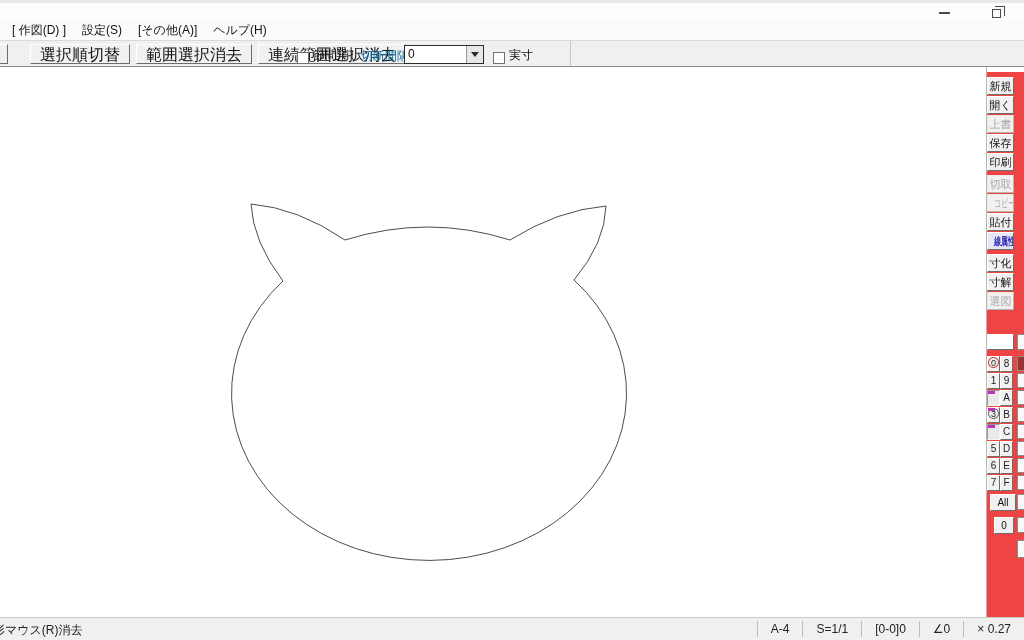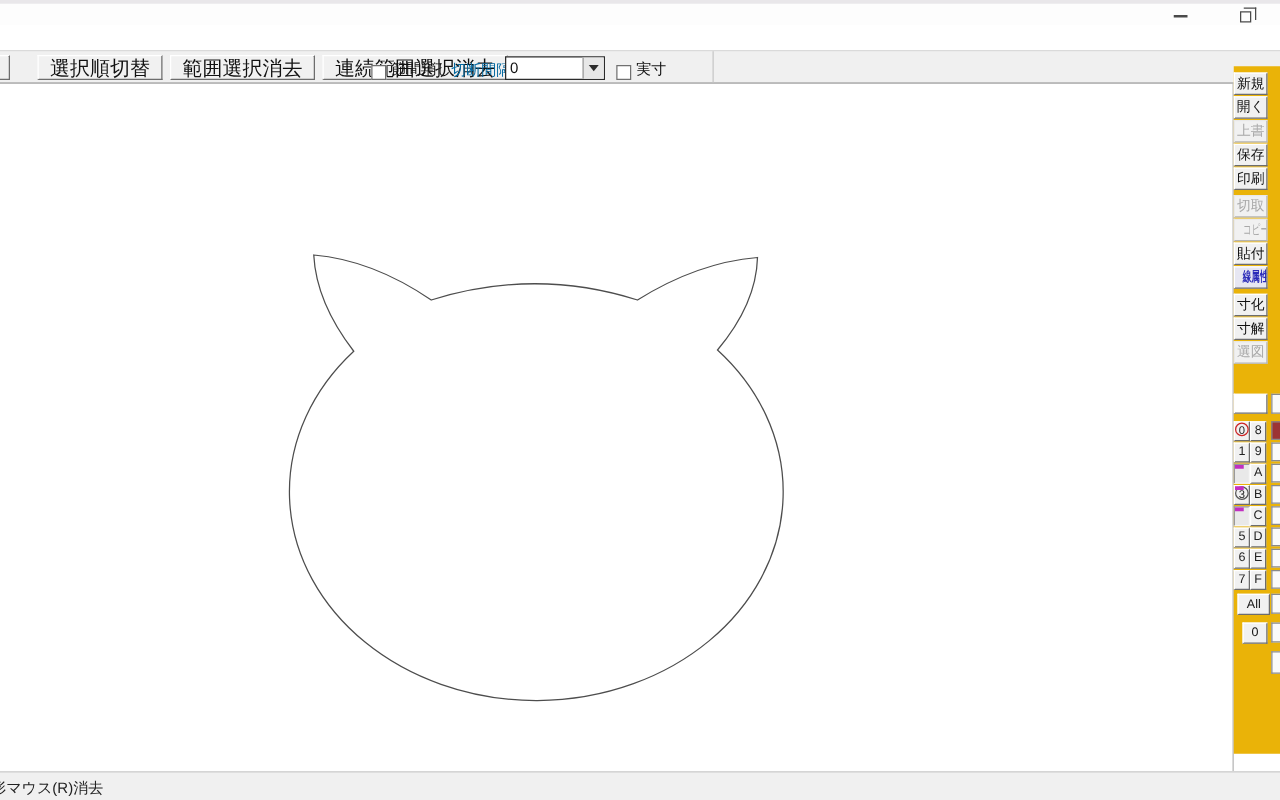--- a/index.html
+++ b/index.html
@@ -34,21 +34,21 @@
   .combo-value { flex:1; font-size:12px; color:#111; padding:1px 3px; overflow:hidden; }
   .combo-arrow { width:17px; height:100%; background:#e7e7e7; border-left:1px solid #9a9a9a; display:flex; align-items:center; justify-content:center; }
   .combo-arrow::after { content:""; width:0; height:0; border-left:4px solid transparent; border-right:4px solid transparent; border-top:5px solid #2b2b2b; }
   .tb-end-divider { position:absolute; left:570px; top:0; width:1px; height:25px; background:#c6c6c6; }
 
   
   .canvas { position:absolute; left:0; top:67px; width:987px; height:550px; background:#ffffff; border-right:1px solid #b5b5b5; }
   .canvas svg { position:absolute; inset:0; }
 
   
-  .rightbar { position:absolute; left:987px; top:53px; width:37px; height:550px; background:#eab308; }
+  .rightbar { position:absolute; left:987px; top:72px; width:37px; height:550px; background:#ef4444; }
   .rb-groups { position:absolute; left:0; top:5px; width:27px; }
   .rb-group { margin-bottom:4px; }
   .rb-btn { display:block; width:27px; height:18px; margin-bottom:1px; font-size:11px; line-height:15px; text-align:center; padding:0; overflow:hidden; white-space:nowrap; }
   .rb-btn.disabled { color:#a8a8a8; border-color:#e9e9e9 #b4b4b4 #b4b4b4 #e9e9e9; }
   .rb-btn .lbl { display:inline-block; }
   .rb-btn.narrow .lbl { transform:scaleX(0.62); transform-origin:center; }
   .rb-btn.accent { color:#2a2ab8; font-weight:bold; background:#e7e7f2;text-decoration:underline; }
   .linetype-box { position:absolute; left:0; top:262px; width:27px; height:16px; background:#ffffff; border:1px solid #6d6d6d; border-top-color:#fefefe; border-left-color:#fefefe; }
   .layer-grid { position:absolute; left:0; top:284px; width:27px; display:grid; grid-template-columns:13px 13px; grid-auto-rows:17px; }
   .layer-cell { position:relative; width:13px; height:16px; background:#f1f1f1; border:1px solid #6d6d6d; border-top-color:#ffffff; border-left-color:#ffffff; font-size:10px; color:#222; text-align:center; line-height:14px; cursor:default; }
@@ -76,20 +76,26 @@
     <div class="win-controls">
       <div class="win-btn">
         <span class="min-glyph"></span>
       </div>
       <div class="win-btn">
         <span class="restore-glyph"></span>
       </div>
     </div>
   </div>
 
+  <div class="menubar" id="menubar">
+      <span class="menu-item">[ 作図(D) ]</span>
+      <span class="menu-item">設定(S)</span>
+      <span class="menu-item">[その他(A)]</span>
+      <span class="menu-item">ヘルプ(H)</span>
+    </div>
 
   <div class="toolbar">
     <div class="tb-sliver"></div>
     <div class="tb-buttons" id="tb-buttons">
         <button class="btn3d">選択順切替</button>
         <button class="btn3d">範囲選択消去</button>
         <button class="btn3d">連続範囲選択消去</button>
       </div>
     <label class="chk chk-sekan">
       <span class="box"></span>
@@ -170,15 +176,27 @@
         <div class="sliver" style="top: 386px; height: 15px;"></div>
         <div class="sliver" style="top: 403px; height: 15px;"></div>
         <div class="sliver" style="top: 422px; height: 16px;"></div>
         <div class="sliver" style="top: 445px; height: 16px;"></div>
         <div class="sliver" style="top: 468px; height: 18px;"></div>
       </div>
   </div>
 
   <div class="statusbar">
     <span class="status-msg">形マウス(R)消去</span>
+    <div class="status-right" id="status-right">
+        <span class="status-sep"></span>
+        <span class="status-item">A-4</span>
+        <span class="status-sep"></span>
+        <span class="status-item">S=1/1</span>
+        <span class="status-sep"></span>
+        <span class="status-item">[0-0]0</span>
+        <span class="status-sep"></span>
+        <span class="status-item">∠0</span>
+        <span class="status-sep"></span>
+        <span class="status-item">× 0.27</span>
+      </div>
   </div>
 
 </div>
 
 </body></html>

